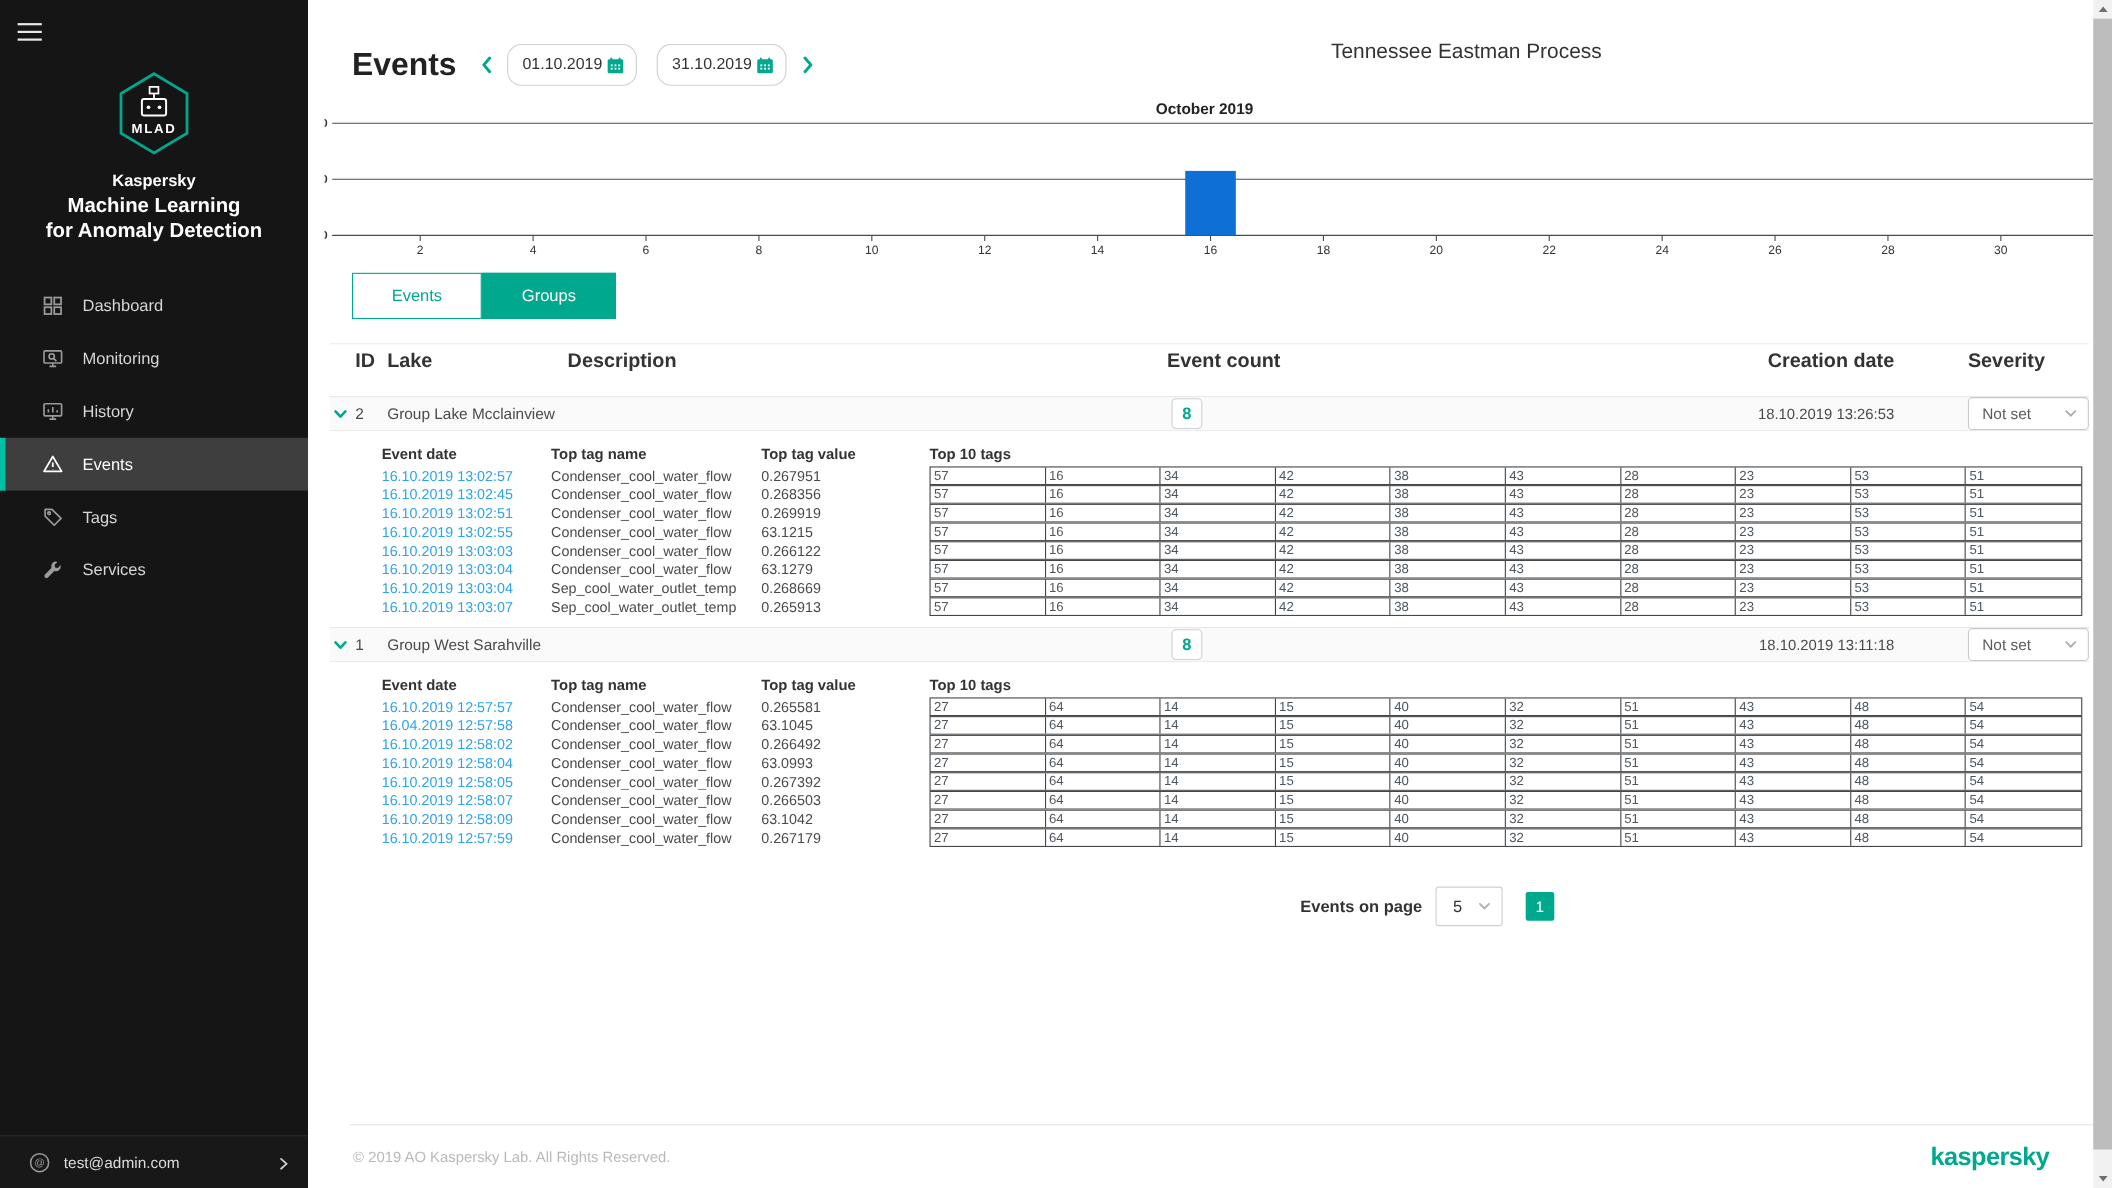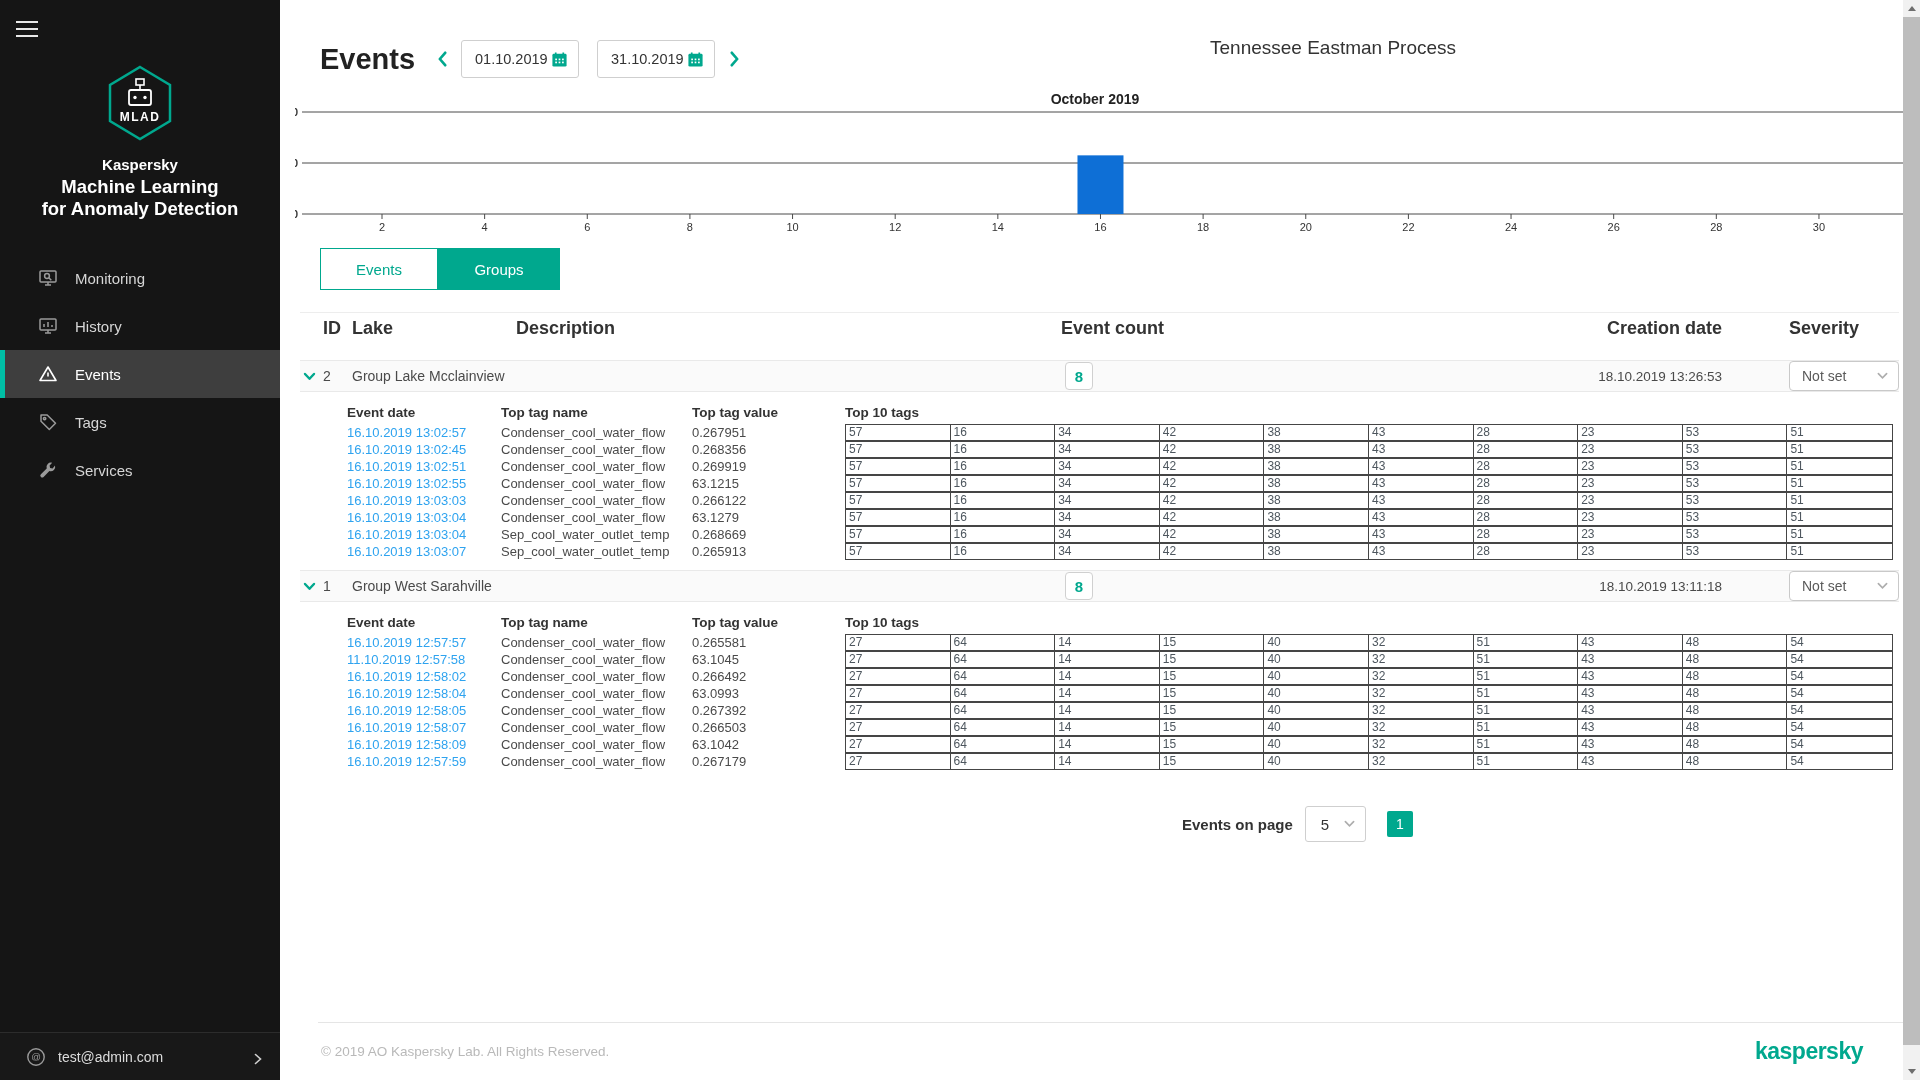--- a/index.html
+++ b/index.html
@@ -24,21 +24,21 @@
   .account-email { font-size:14px; color:#dcdcdc; }
   .account-chev { margin-left:auto; width:8px; height:12px; }
 
   
   .main { width:1640px; height:1080px; display:flex; flex-direction:column; position:relative; padding-left:20px; background:#fff; }
   .page-header { display:flex; align-items:center; padding-top:28px; height:90px; flex:0 0 auto; }
   .page-title { font-size:29px; font-weight:bold; color:#222; margin-left:20px; width:112px; }
   .date-nav { display:flex; align-items:center; }
   .nav-chev { width:20px; height:20px; color:#00a88e; cursor:pointer; display:flex; align-items:center; justify-content:center; }
   .nav-chev svg { width:11px; height:16px; }
-  .date-box { width:118px; height:38px; border:1px solid #cfcfcf; border-radius:3px; display:flex; align-items:center; justify-content:space-between; padding:0 10px 0 13px; margin:0 9px; background:#fff; }
+  .date-box { width:118px; height:38px; border:1px solid #cfcfcf; border-radius:13px; display:flex; align-items:center; justify-content:space-between; padding:0 10px 0 13px; margin:0 9px; background:#fff; }
   .date-box input { border:none; outline:none; width:76px; font-size:14.5px; color:#333; font-family:"Liberation Sans", sans-serif; background:transparent; }
   .cal-icon svg { width:17px; height:17px; display:block; }
   .process-title { position:absolute; left:930px; top:37px; font-size:19px; color:#333; }
 
   .chart { height:148px; flex:0 0 auto; margin-left:-5px; }
 
   .tabs { display:flex; margin-top:10px; flex:0 0 auto; margin-left:20px; }
   .tab { height:42px; display:flex; align-items:center; justify-content:center; font-size:15px; cursor:pointer; }
   .tab.events { width:118px; border:1px solid #00a88e; color:#00a88e; background:#fff; }
   .tab.active { width:122px; background:#00a88e; color:#fff; border:1px solid #00a88e; }
@@ -106,20 +106,33 @@
         <circle cx="40" cy="33.5" r="1.7" fill="#fff"></circle>
         <text x="35" y="57" text-anchor="middle" font-size="12" font-weight="bold" letter-spacing="1.5" fill="#fff">MLAD</text>
       </svg>
     </div>
     <div class="brand">Kaspersky</div>
     <div class="product">
       <div>Machine Learning</div>
       <div>for Anomaly Detection</div>
     </div>
     <nav class="nav" id="nav">
+        <div class="nav-item">
+          <span class="nav-icon">
+            <svg viewBox="0 0 20 20">
+              <g fill="none" stroke="currentColor" stroke-width="1.6">
+                <rect x="2.5" y="2.5" width="6.2" height="6.2"></rect>
+                <rect x="11.3" y="2.5" width="6.2" height="6.2"></rect>
+                <rect x="2.5" y="11.3" width="6.2" height="6.2"></rect>
+                <rect x="11.3" y="11.3" width="6.2" height="6.2"></rect>
+              </g>
+            </svg>
+          </span>
+          <span>Dashboard</span>
+        </div>
         <div class="nav-item">
           <span class="nav-icon">
             <svg viewBox="0 0 20 20">
               <g fill="none" stroke="currentColor" stroke-width="1.5">
                 <rect x="2" y="3" width="16" height="11" rx="1"></rect>
                 <circle cx="9" cy="8" r="2.4"></circle>
                 <path d="M10.8 9.8 L13.3 12.3"></path>
                 <path d="M7 17h6M10 14v3"></path>
               </g>
             </svg>
@@ -499,21 +512,21 @@
               <span class="">15</span>
               <span class="">40</span>
               <span class="">32</span>
               <span class="">51</span>
               <span class="">43</span>
               <span class="">48</span>
               <span class="">54</span>
             </div>
           </div>
           <div class="erow">
-            <a class="elink" href="#">11.10.2019 12:57:58</a>
+            <a class="elink" href="#">16.04.2019 12:57:58</a>
             <span class="etag">Condenser_cool_water_flow</span>
             <span class="eval">63.1045</span>
             <div class="tags-row">
               <span class="">27</span>
               <span class="">64</span>
               <span class="">14</span>
               <span class="">15</span>
               <span class="">40</span>
               <span class="">32</span>
               <span class="">51</span>

